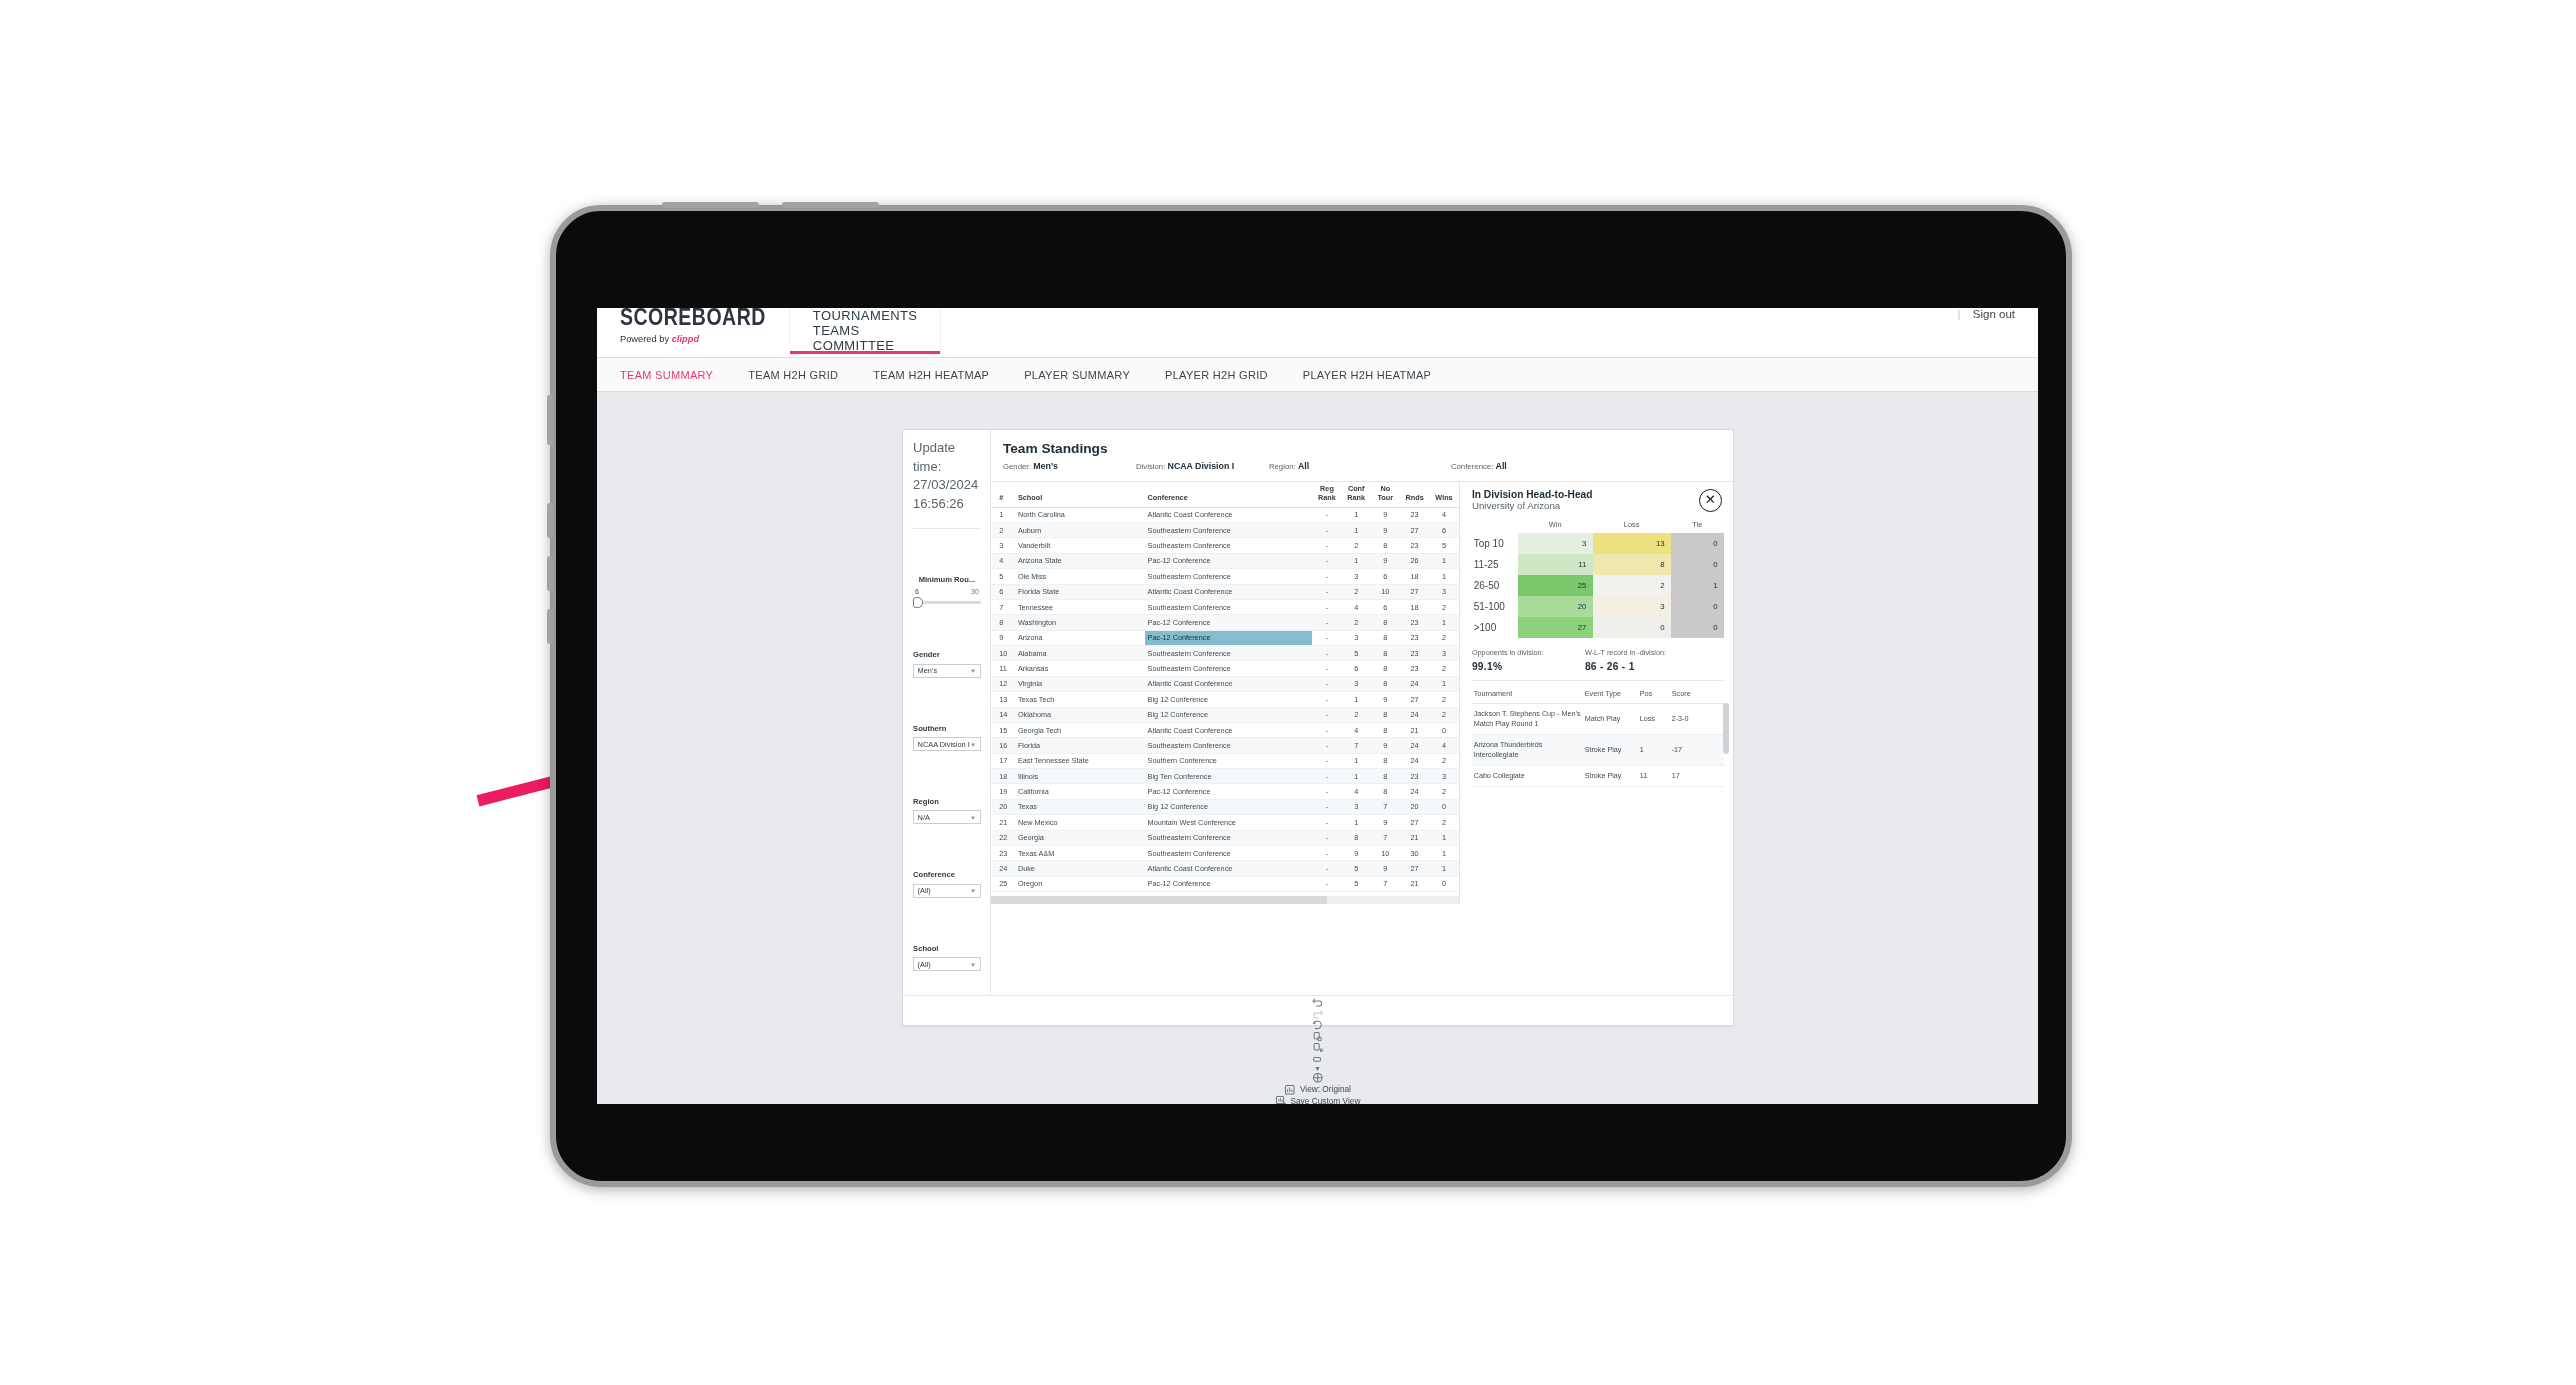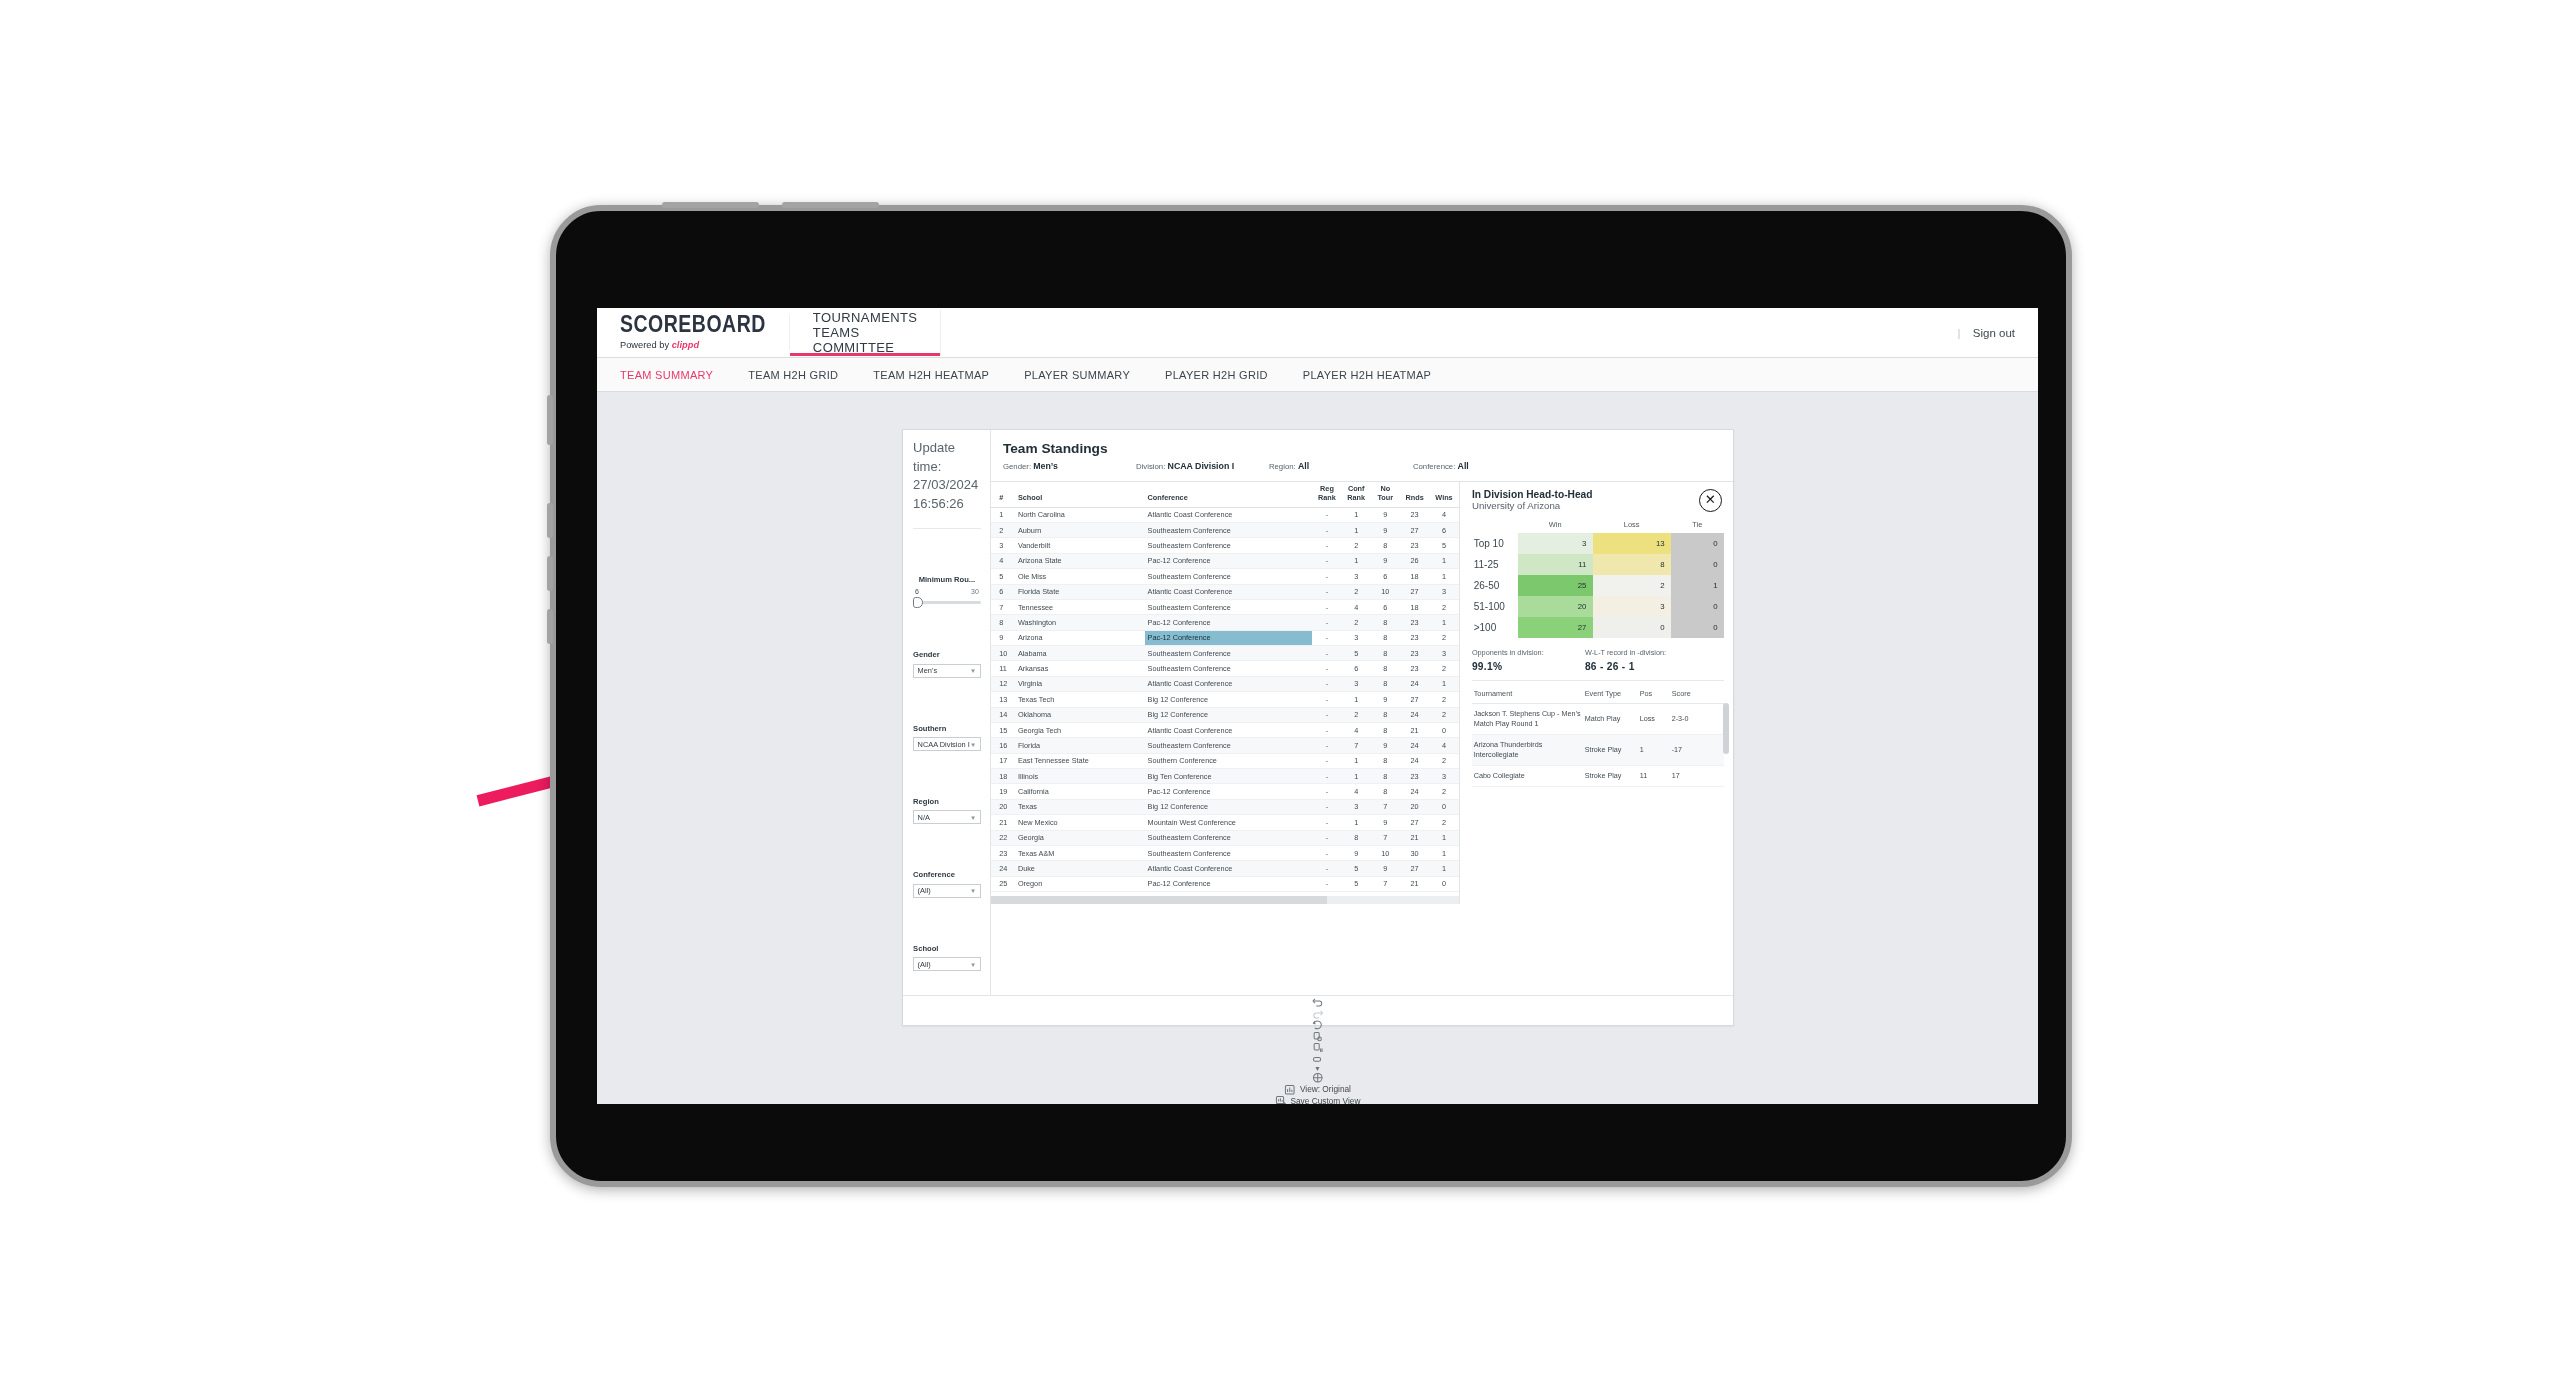--- a/index.html
+++ b/index.html
@@ -46,21 +46,21 @@
     position: absolute;
     left: 41px; top: 97px;
     width: 1441px; height: 796px;
     background: #e8eaed;
     overflow: hidden;
   }
 
   
   #app-header {
     height: 50px; background:#ffffff;
-    display:flex; align-items:center;
+    display:flex; align-items:flex-start;
     border-bottom: 0.9px solid #dadce0;
   }
   .brand { display:flex; flex-direction:column; justify-content:center;
            padding: 0 23px 0 23px; border-right:0.9px solid #eceff1; }
   .brand-title {
     font-size: 19.5px; font-weight: 800; letter-spacing: 0.5px;
     color:#2b3440; line-height:1;
     font-family:"Liberation Sans", sans-serif;
     transform: scaleY(1.18); transform-origin: left center;
   }
@@ -132,21 +132,21 @@
   .caret { font-size:6.2px; color:#8a949c; }
 
   
   #main { flex:1; display:flex; flex-direction:column; min-width:0; }
   #viz-title { font-size: 13.7px; font-weight:700; color:#23303a; padding: 10.6px 0 5.3px 12.4px; }
   #viz-meta {
     display:flex; font-size:7.8px; color:#59636b;
     padding: 0 0 9.7px 12.4px; border-bottom:0.9px solid #e2e5e8;
   }
   #viz-meta .m { width: 133px; }
-  #viz-meta .m:nth-child(3) { width: 144px; }
+  #viz-meta .m:nth-child(3) { width: 182px; }
   #viz-meta b { color:#23303a; font-weight:700; font-size:8.8px; }
 
   #content-split { display:flex; align-items:stretch; }
 
   
   #standings { flex:1; min-width:0; padding-left:0; }
   table.std { width: 100%; border-collapse: collapse; font-size: 7.3px; color:#414b53; }
   table.std th {
     font-size: 7.3px; font-weight:700; color:#2f3a43; text-align:left;
     padding: 2.7px 2.7px 4.4px 2.7px; vertical-align:bottom; border-bottom:0.9px solid #dfe3e6;

